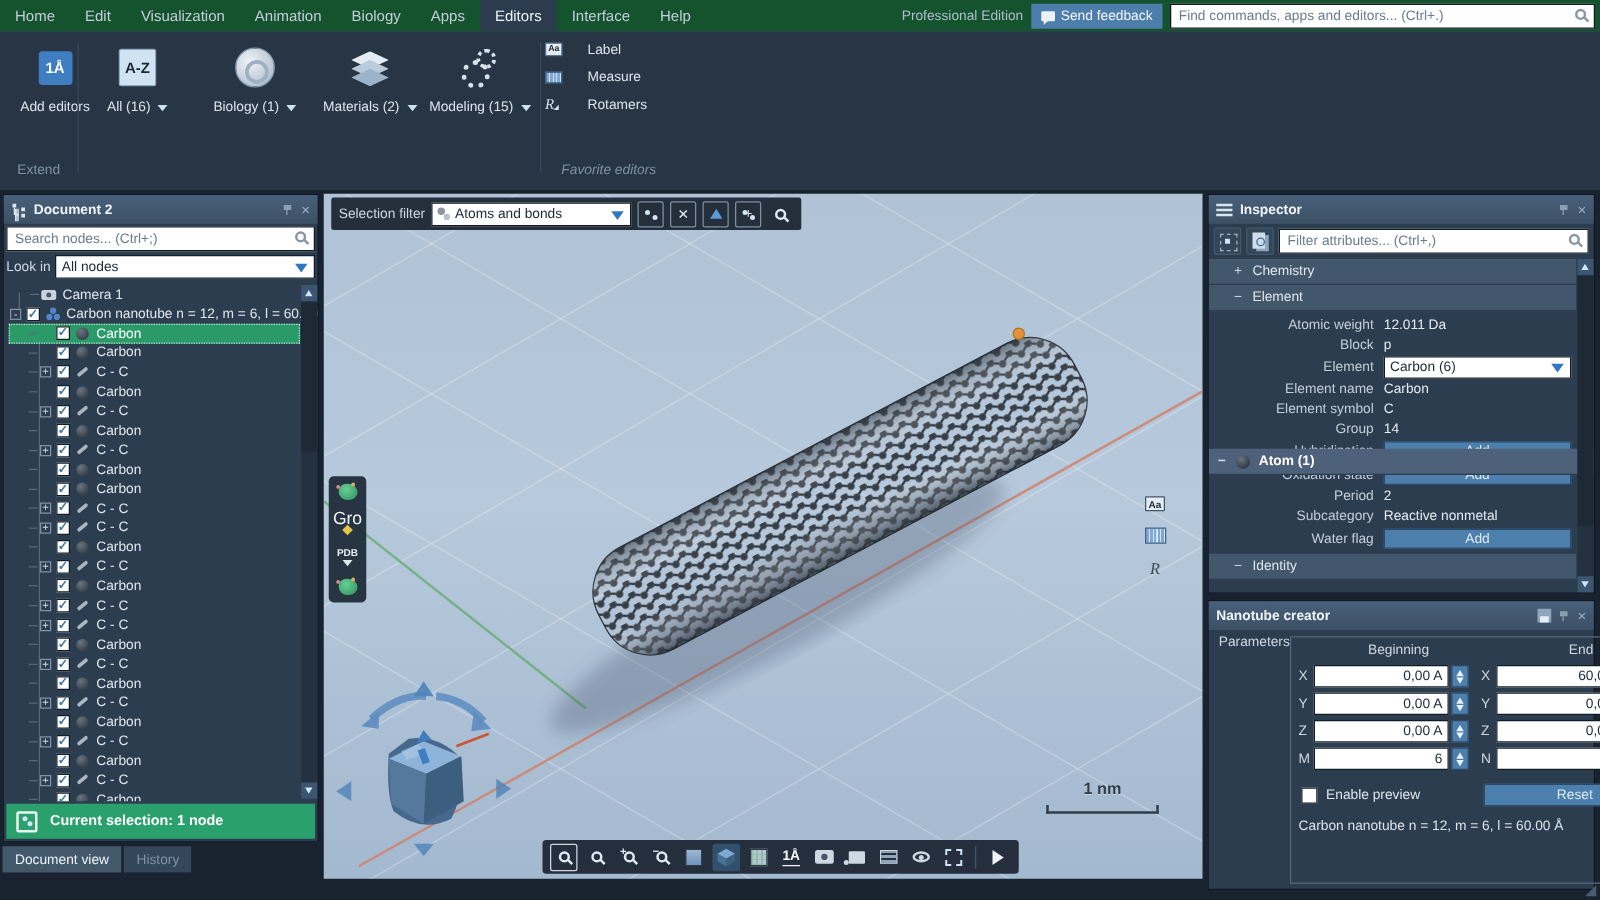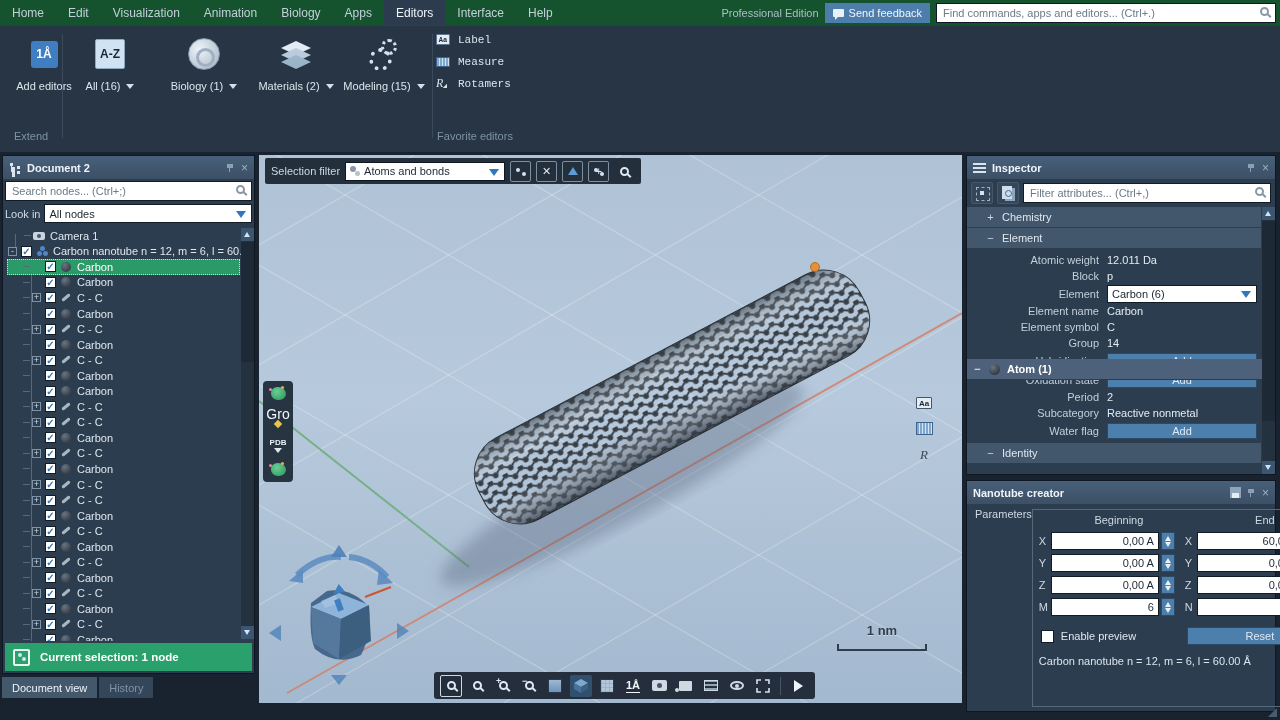--- a/index.html
+++ b/index.html
@@ -45,21 +45,21 @@
     clip-path:polygon(50% 0,100% 50%,50% 100%,0 50%); }
   .layers-icon::before { top:-9px; background:#e3ecf5; }
   .layers-icon i { top:-2px; background:#b9cbdd; display:block; }
   .layers-icon::after { top:5px; background:#9cb4ca; }
   .gears-icon { position:relative; width:34px; height:32px; }
   .gears-icon::before { content:""; position:absolute; left:2px; top:10px; width:15px; height:15px; border-radius:50%;
     border:4px dotted #d7e1ec; }
   .gears-icon::after { content:""; position:absolute; right:4px; top:1px; width:10px; height:10px; border-radius:50%;
     border:3px dotted #d7e1ec; }
   .fav-col { position:absolute; left:436px; top:6px; display:flex; flex-direction:column; gap:7px; }
-  .fav-item { display:flex; align-items:center; gap:8px; color:#dce5ed; font-size:11px; height:15px;font-family:Liberation Mono, monospace; }
+  .fav-item { display:flex; align-items:center; gap:20px; color:#dce5ed; font-size:11px; height:15px; }
   .label-icon { width:14px; height:11px; background:#e4ecf4; border:1px solid #5a7693; border-radius:1px;
     color:#1c2733; font-size:7px; font-weight:bold; display:flex; align-items:center; justify-content:center; }
   .label-icon::before { content:"Aa"; }
   .measure-icon { width:14px; height:10px; border:1px solid #3f6288; background:repeating-linear-gradient(90deg,#7fa8d0 0 2px,#cfe0ef 2px 3px); }
   .rotamers-icon { font-family:"Liberation Serif",serif; font-style:italic; font-size:12px; color:#d7e1ec; position:relative; width:14px; }
   .rotamers-icon::before { content:"R"; }
   .rotamers-icon::after { content:""; position:absolute; right:0; bottom:0; border:3px solid transparent; border-left-color:#d7e1ec; transform:rotate(45deg); }
 
   
   .main { position:absolute; left:0; top:152px; width:1280px; height:568px; background:#18232f; display:flex; }
@@ -366,21 +366,21 @@
       <span class="measure-icon"></span>
       <span>Measure</span>
     </div>
     <div class="fav-item">
       <span class="rotamers-icon"></span>
       <span>Rotamers</span>
     </div>
   </div>
 
   <span class="rgroup-label" style="left:0;width:62px;">Extend</span>
-  <span class="rgroup-label" style="left:420px;width:110px;">Favorite editors</span>
+  <span class="rgroup-label" style="left:432px;width:110px;font-style:italic;">Favorite editors</span>
 </div>
 
 <div class="main">
 
   <div class="left-col">
     <div class="doc-panel">
       <div class="panel-hdr">
         <span class="tree-glyph"></span>
         <span class="ptitle">Document 2</span>
         <span class="pin-icon"></span>

